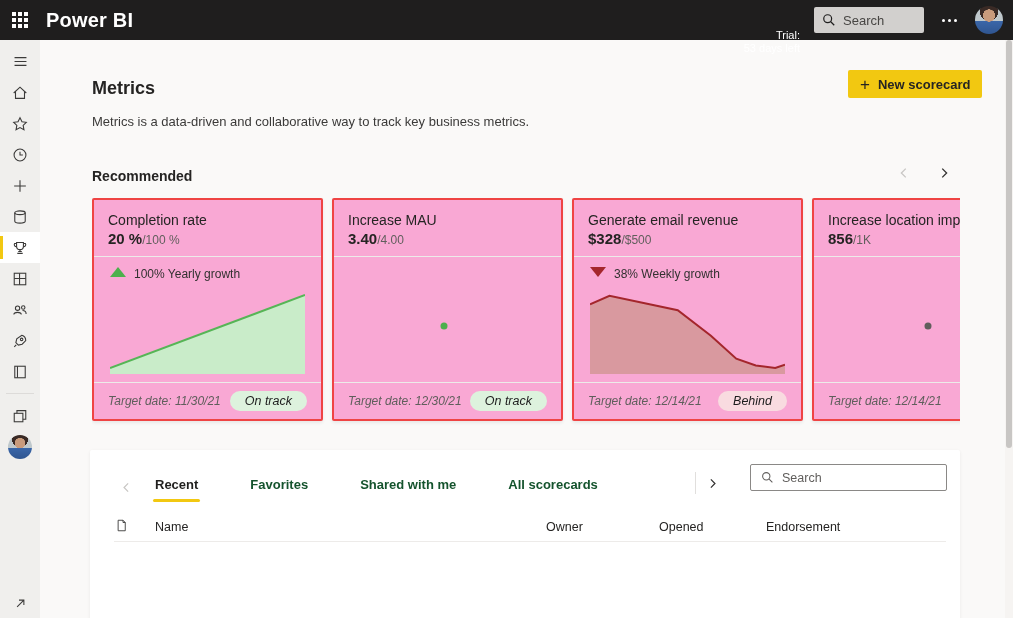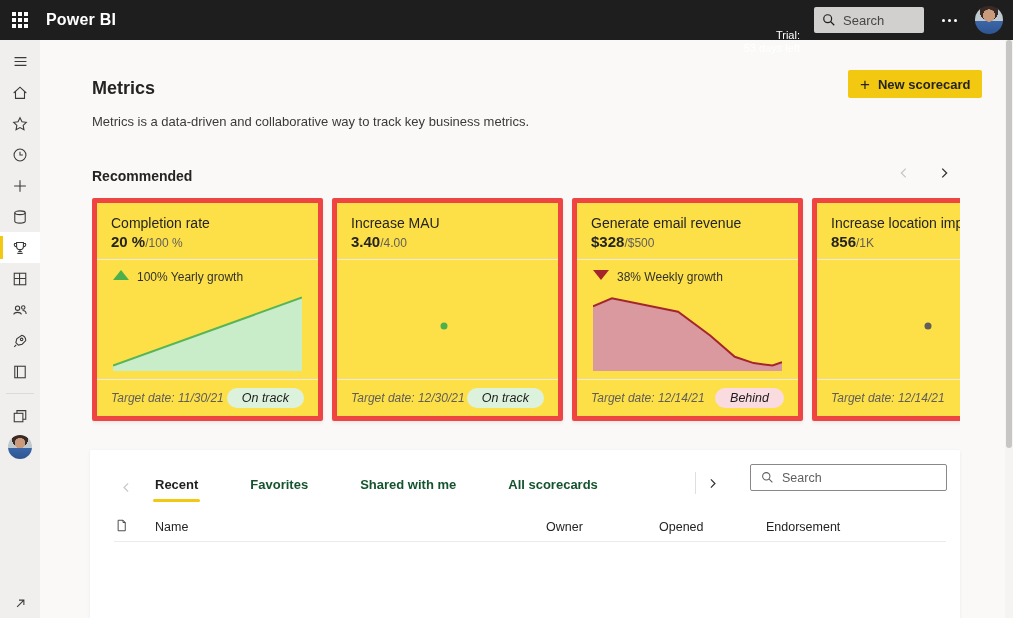--- a/index.html
+++ b/index.html
@@ -3,21 +3,21 @@
 <meta charset="utf-8">
 <style>
   * { margin:0; padding:0; box-sizing:border-box; }
   html,body { width:1013px; height:618px; overflow:hidden; font-family:"Liberation Sans", sans-serif; background:#faf9f8; }
 
   
   .topbar { position:absolute; top:0; left:0; width:1013px; height:40px; background:#1f1e1e; display:flex; align-items:center; z-index:30; }
   .waffle { width:40px; height:40px; display:flex; align-items:center; justify-content:center; cursor:pointer; }
   .waffle-grid { display:grid; grid-template-columns:repeat(3,4px); grid-template-rows:repeat(3,4px); gap:2px; }
   .waffle-grid span { width:4px; height:4px; background:#fff; }
-  .app-name { color:#fff; font-size:16px; font-weight:bold; margin-left:6px; letter-spacing:.2px; }
+  .app-name { color:#fff; font-size:20px; font-weight:bold; margin-left:6px; letter-spacing:.2px; }
   .topbar-right { margin-left:auto; display:flex; align-items:center; gap:14px; padding-right:10px; }
   .trial { color:#fff; font-size:11px; line-height:13px; text-align:right;margin-top:44px; }
   .top-search { width:110px; height:26px; background:#d2d0ce; border-radius:2px; display:flex; align-items:center; padding:0 8px; gap:7px; }
   .top-search svg { flex:none; }
   .top-search input { border:none; outline:none; background:transparent; width:70px; font-size:13px; color:#1f1e1e; font-family:"Liberation Sans",sans-serif; }
   .top-search input::placeholder { color:#484644; }
   .ellipsis { display:flex; gap:3px; padding:6px 4px; cursor:pointer; }
   .ellipsis i { width:3px; height:3px; border-radius:50%; background:#fff; }
   .avatar { width:28px; height:28px; border-radius:50%; cursor:pointer; overflow:hidden;
     background:
@@ -50,21 +50,21 @@
 
   .reco-title { position:absolute; left:52px; top:128px; font-size:14px; font-weight:bold; color:#252423; }
   .reco-nav { position:absolute; left:855px; top:124px; display:flex; gap:22px; }
   .chev { background:none; border:none; cursor:pointer; padding:2px; display:flex; }
   .chev.dim svg { stroke:#c8c6c4; }
   .chev svg { stroke:#323130; }
 
   
   .carousel { position:absolute; left:52px; top:158px; width:868px; height:228px; overflow:hidden; }
   .card-track { display:flex; gap:9px; }
-  .card { flex:none; width:231px; height:223px; background:#fde047; border:5px solid #ef4444; border-radius:2px; box-shadow:0 1.6px 3.6px rgba(0,0,0,.07); display:flex; flex-direction:column; }
+  .card { flex:none; width:231px; height:223px; background:#f9a8d4; border:2px solid #ef4444; border-radius:2px; box-shadow:0 1.6px 3.6px rgba(0,0,0,.07); display:flex; flex-direction:column; }
   .card-head { padding:12px 14px 8px 14px; border-bottom:1px solid #edebe9; }
   .card-title { font-size:14px; color:#252423; white-space:nowrap; overflow:hidden; }
   .card-val { margin-top:2px; white-space:nowrap; }
   .card-val .big { font-size:15px; font-weight:bold; color:#252423; }
   .card-val .small { font-size:12px; color:#605e5c; }
   .card-body { flex:1; padding:10px 16px 8px 16px; display:flex; flex-direction:column; }
   .trend { display:flex; gap:8px; font-size:12px; color:#323130; height:18px; margin-bottom:4px; }
   .tri-up { width:0; height:0; border-left:8px solid transparent; border-right:8px solid transparent; border-bottom:10px solid #4db04d; }
   .tri-down { width:0; height:0; border-left:8px solid transparent; border-right:8px solid transparent; border-top:10px solid #a4262c; }
   .spark { position:relative; flex:1; }

